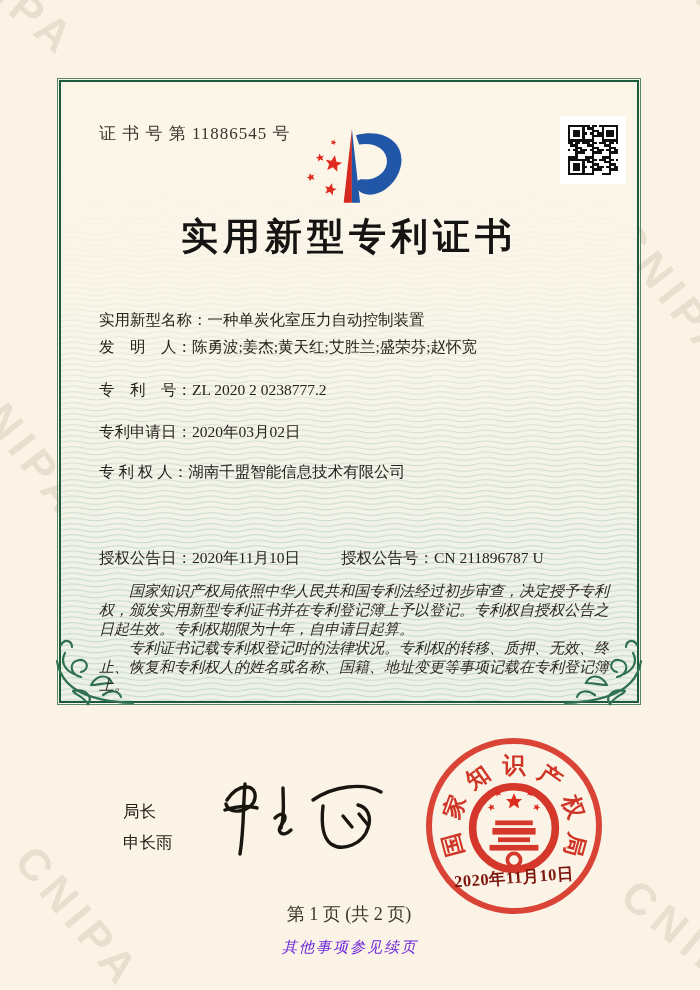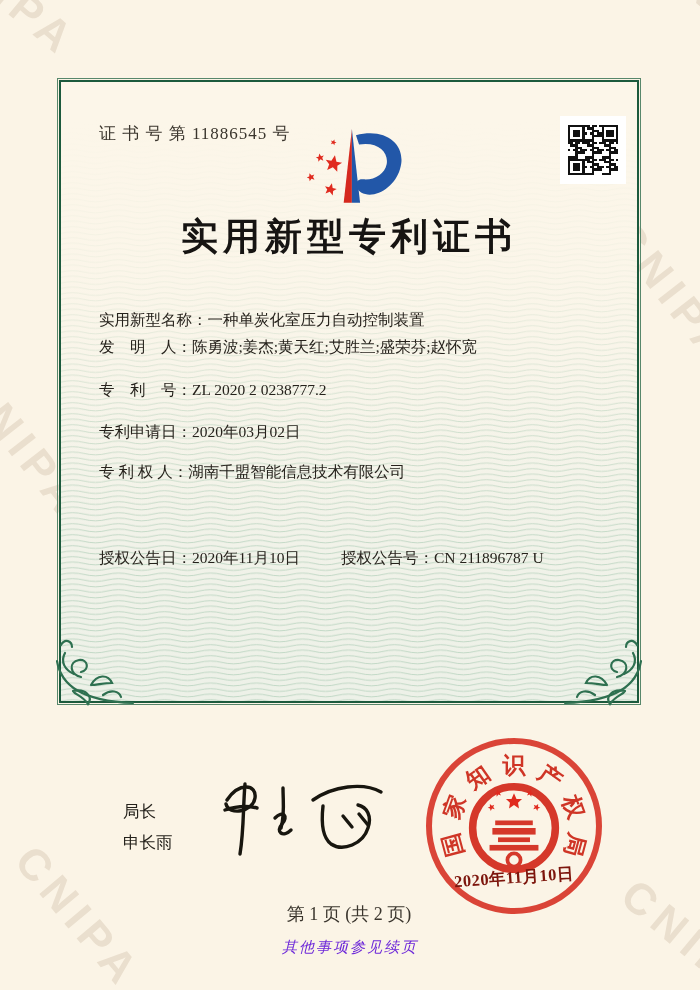--- a/index.html
+++ b/index.html
@@ -597,20 +597,24 @@
         </div>
         <div class="row" style="top:466px;align-items:center;">
           <span class="lbl">授权公告日：</span>
           <span class="val">2020年11月10日</span>
           <span class="pair2">
             <span class="lbl">授权公告号：</span>
             <span>CN 211896787 U</span>
           </span>
         </div>
 
+        <div class="paras">
+          <p>国家知识产权局依照中华人民共和国专利法经过初步审查，决定授予专利权，颁发实用新型专利证书并在专利登记簿上予以登记。专利权自授权公告之日起生效。专利权期限为十年，自申请日起算。</p>
+          <p>专利证书记载专利权登记时的法律状况。专利权的转移、质押、无效、终止、恢复和专利权人的姓名或名称、国籍、地址变更等事项记载在专利登记簿上。</p>
+        </div>
 
         <div class="signer">
           <div>局长</div>
           <div>申长雨</div>
         </div>
 
         <svg class="signature" viewBox="0 0 190 100">
           <g fill="none" stroke="#18160f" stroke-width="3.4" stroke-linecap="round">
             <path d="M34 12 C 32 34 33 58 29 82"></path>
             <path d="M16 28 C 28 10 46 12 44 26 C 42 40 18 44 15 32"></path>

